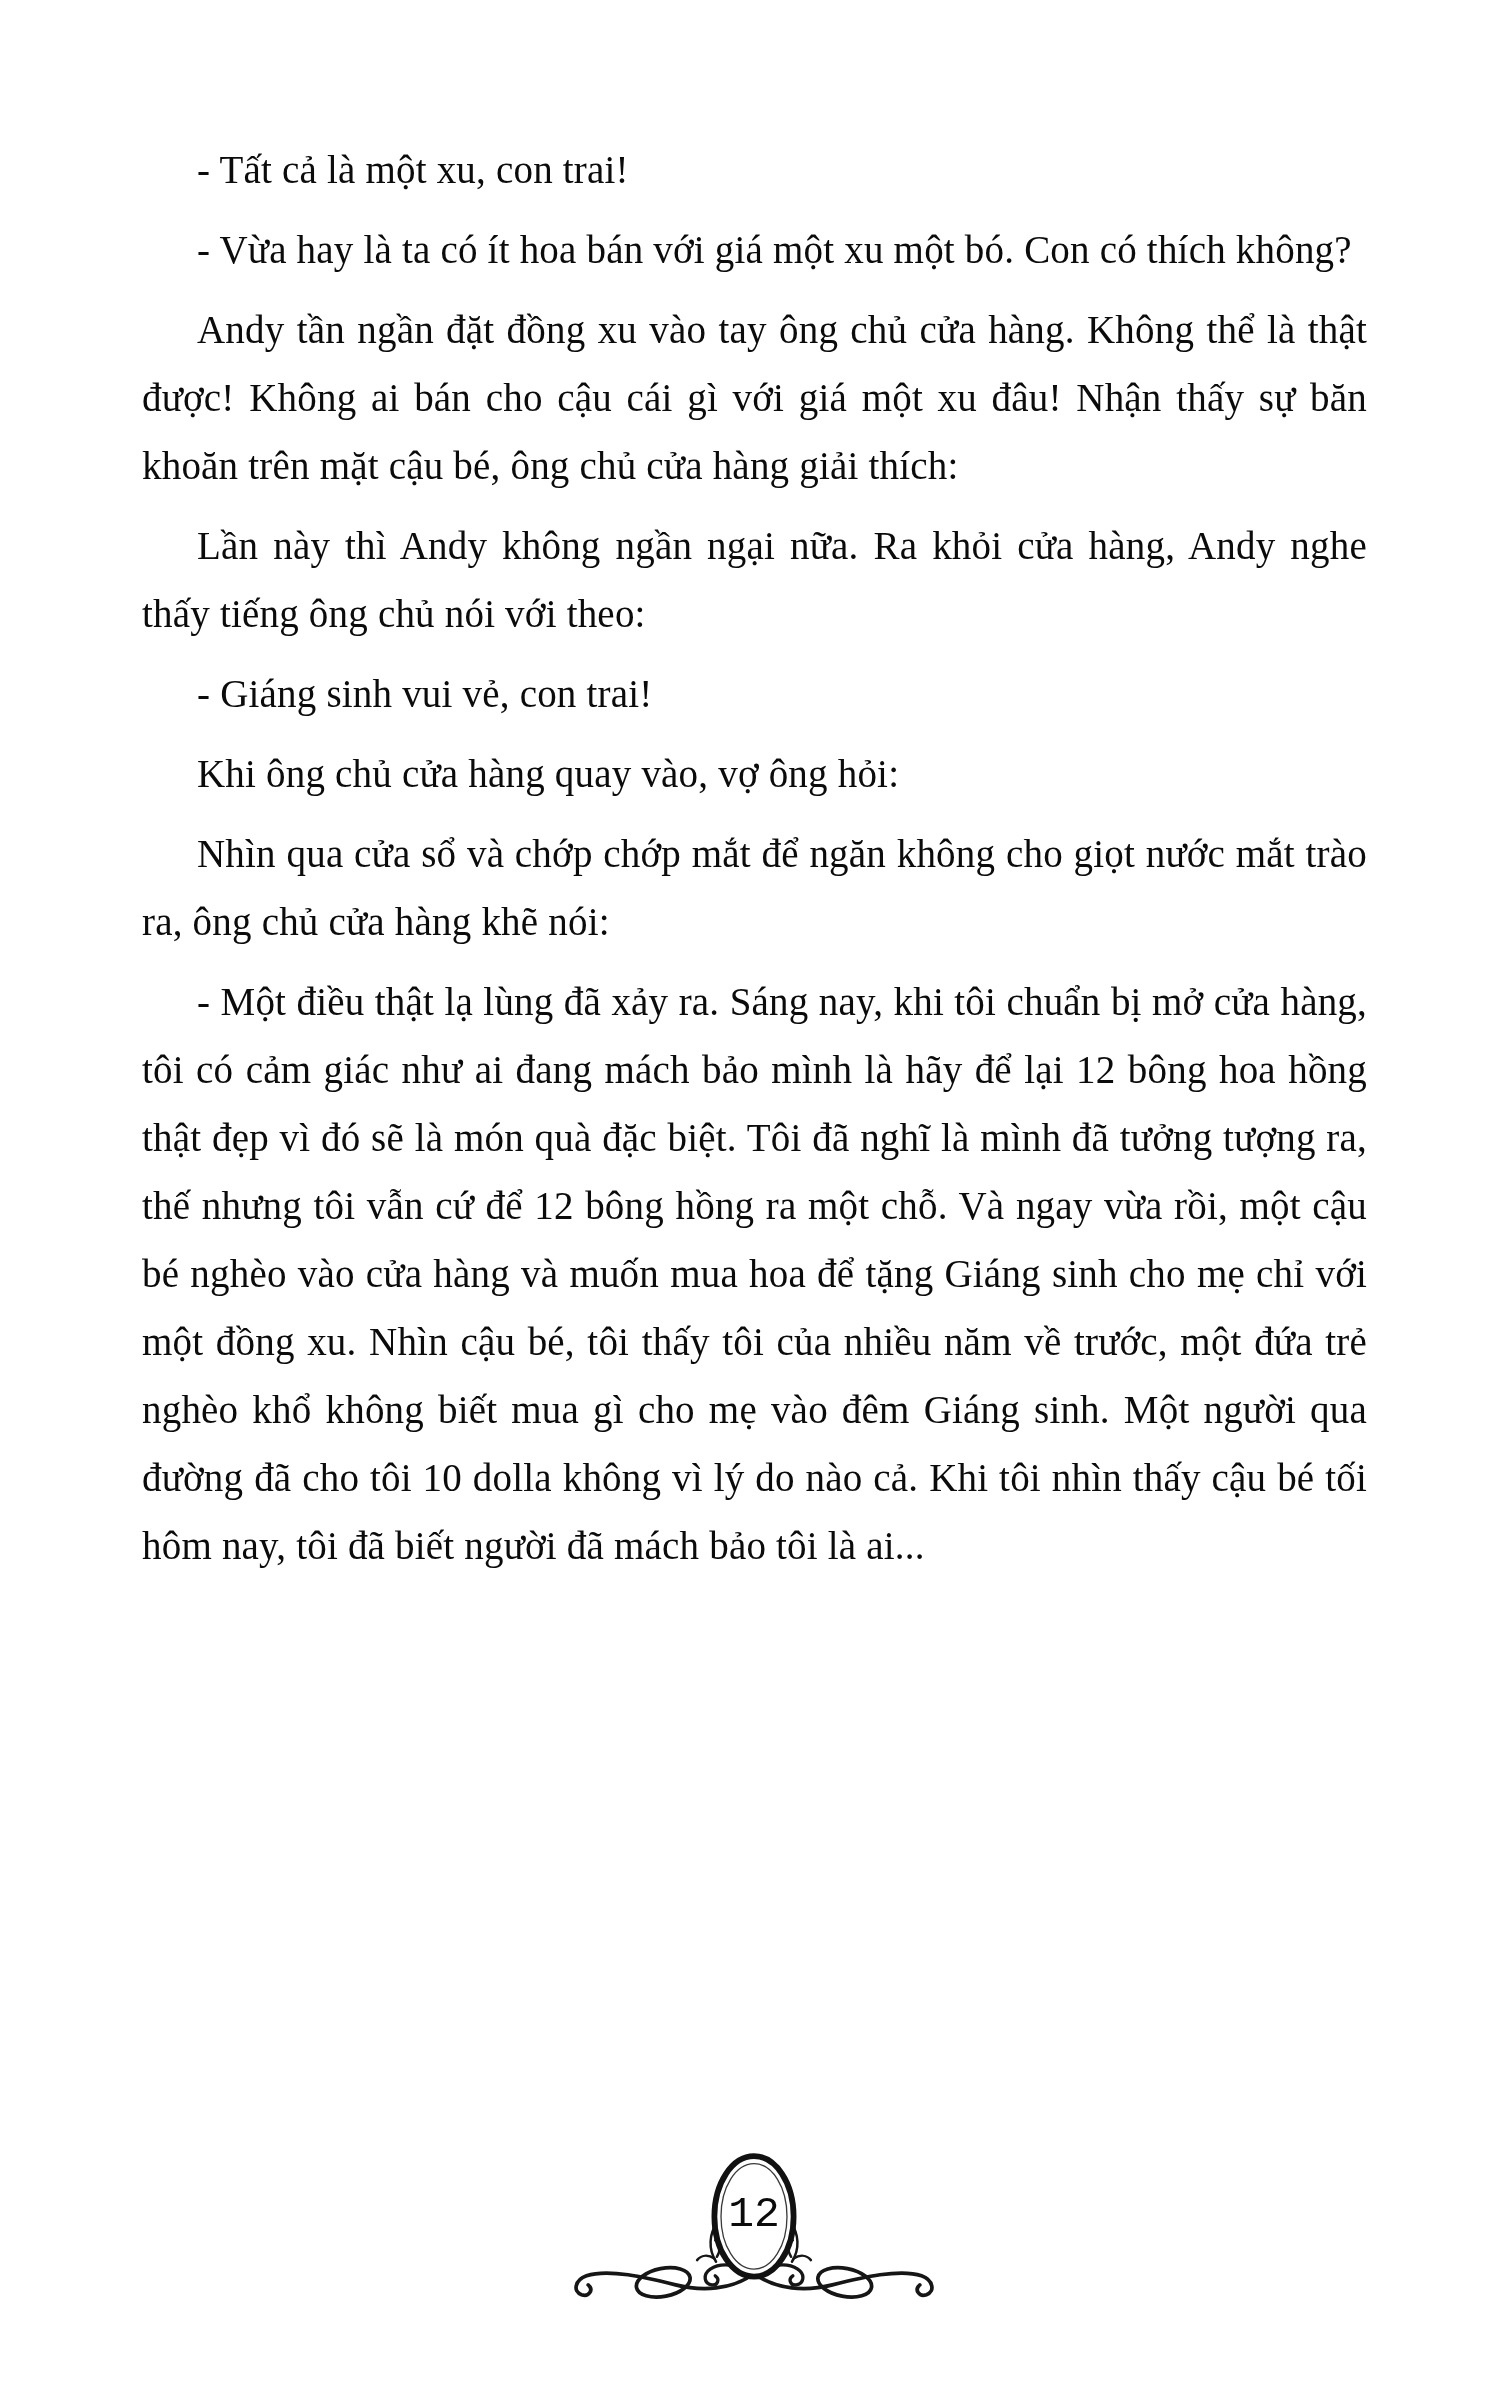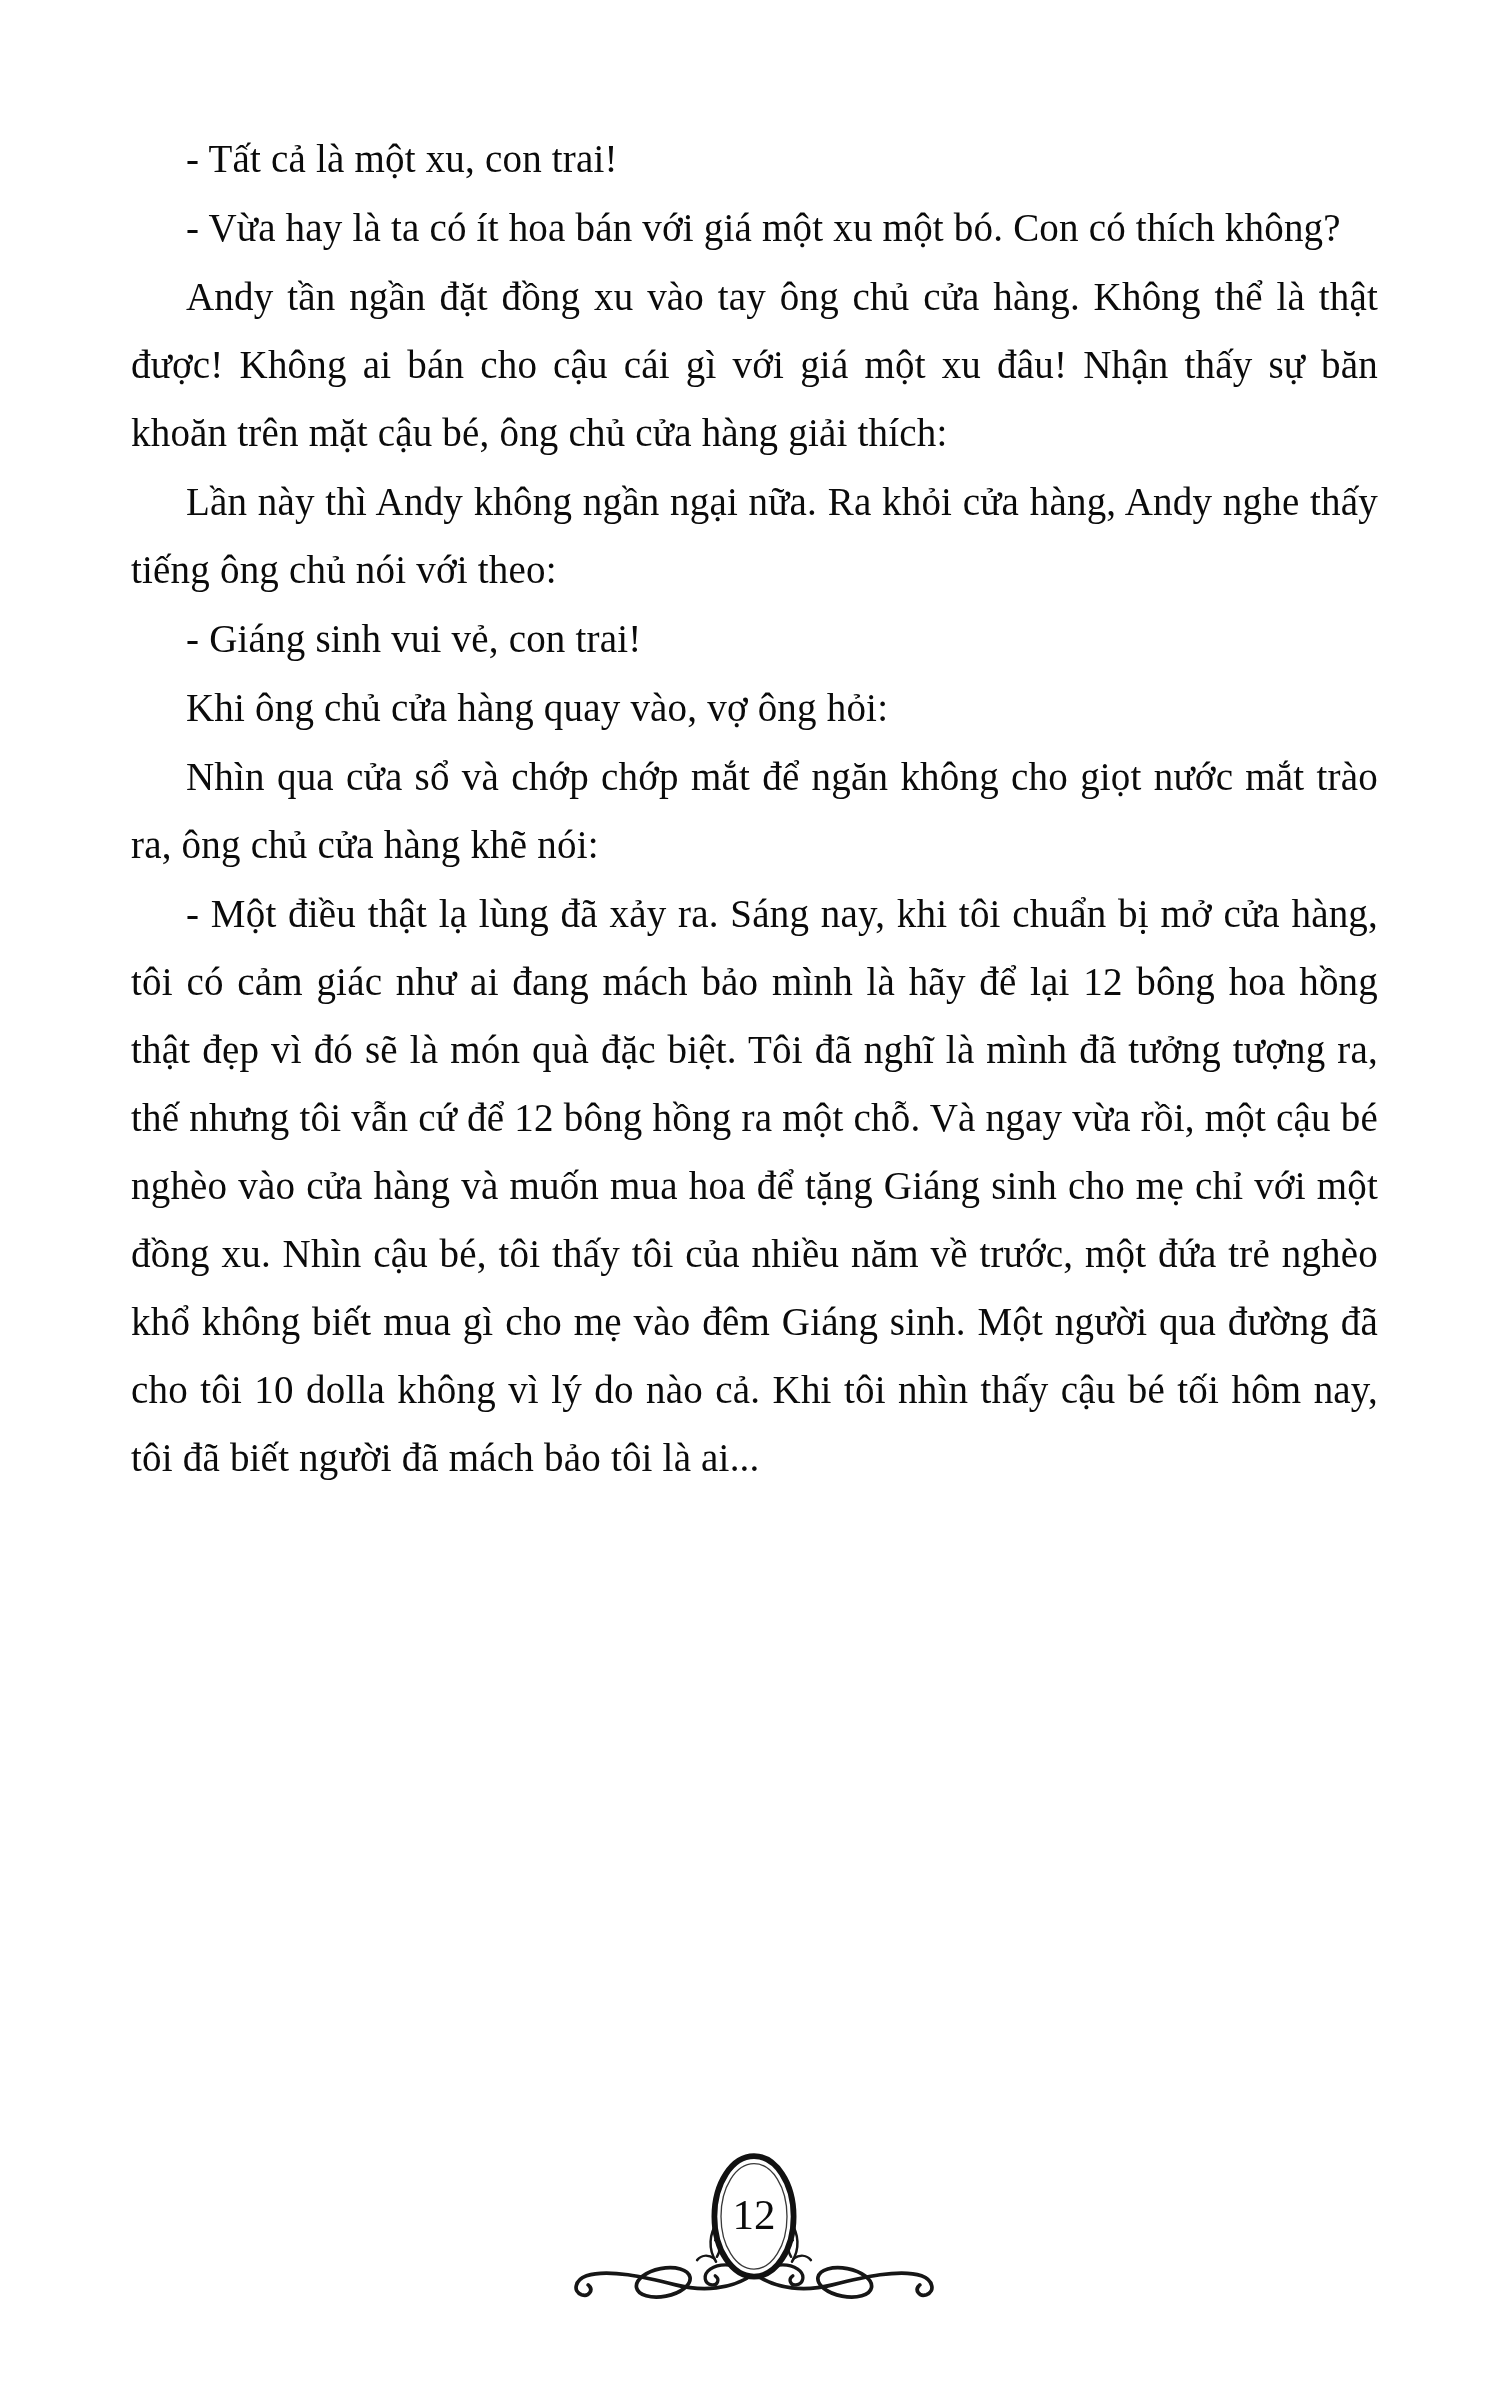--- a/index.html
+++ b/index.html
@@ -15,21 +15,21 @@
     color: #0b0b0b;
     overflow: hidden;
   }
   .text-block {
     position: absolute;
     left: 130px;
     top: 124px;
     width: 1249px;
   }
   .para {
-    margin: 1px;
+    margin: 12px;
     padding: 0;
     font-size: 39px;
     line-height: 68px;
     text-align: justify;
     text-indent: 55px;
     color: #0b0b0b;
     letter-spacing: 0.2px;
   }
   .footer-ornament {
     position: absolute;
@@ -44,21 +44,21 @@
     left: 0;
     top: 0;
   }
   .page-num {
     position: absolute;
     left: 50%;
     top: 78px;
     transform: translate(-50%, -54%);
     font-size: 43px;
     color: #0b0b0b;
-    font-family: Liberation Serif, serif;
+    font-family: Liberation Mono, monospace;
   }
 </style>
 </head>
 <body>
 
 <div class="page">
 
   <main class="text-block">
     <p class="para">- Tất cả là một xu, con trai!</p>
     <p class="para">- Vừa hay là ta có ít hoa bán với giá một xu một bó. Con có thích không?</p>

